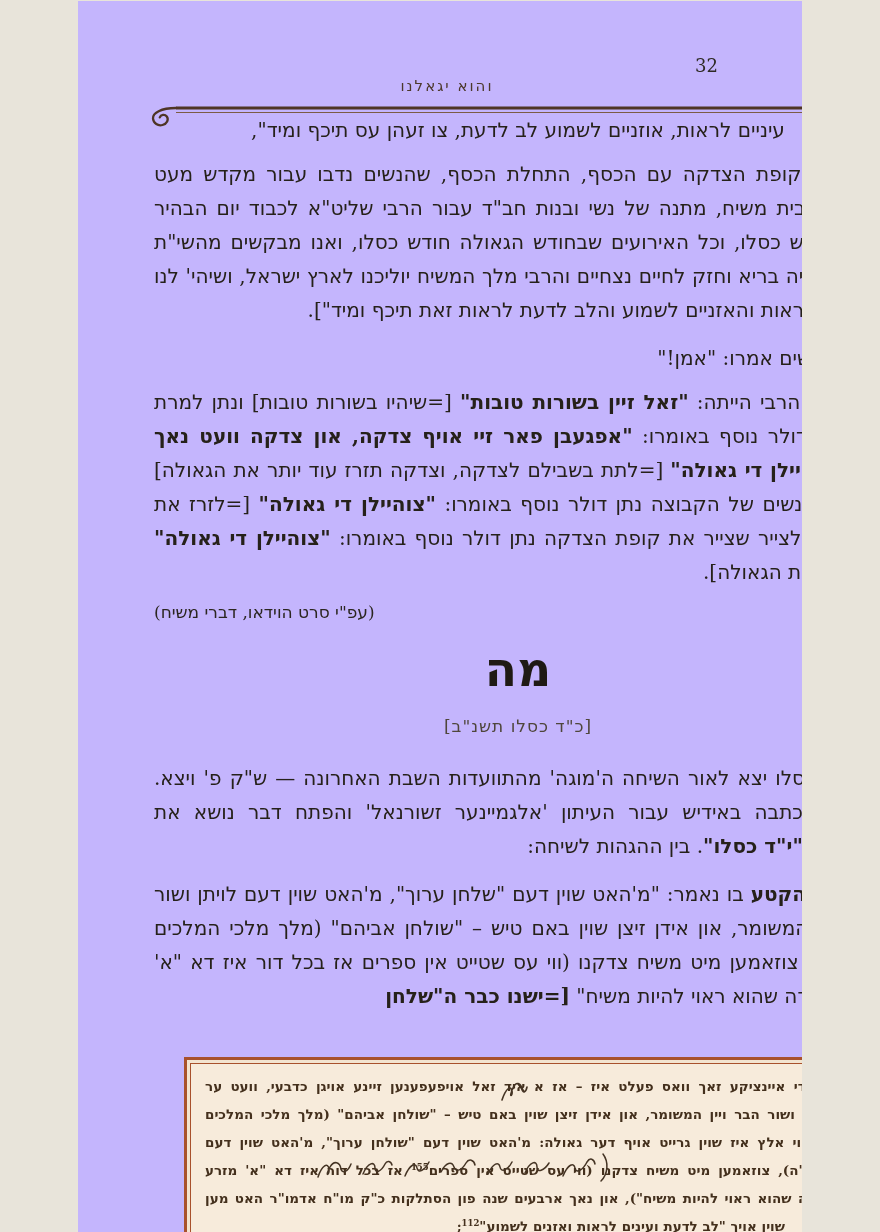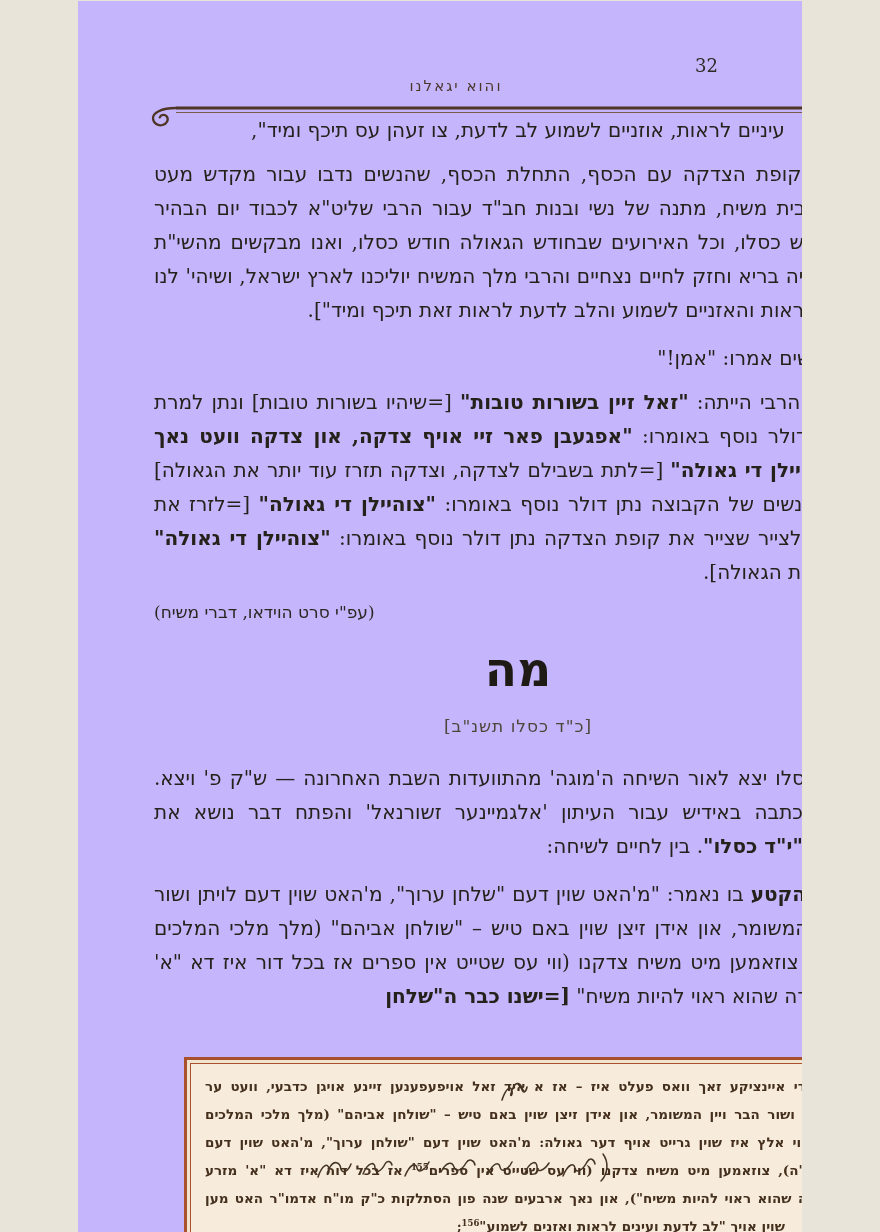--- a/index.html
+++ b/index.html
@@ -11,21 +11,21 @@
     background:#c4b5fd;
     overflow:hidden;
     font-family:"DejaVu Serif","DejaVu Sans",serif;
     color:#26211a;
   }
   .page-number {
     position:absolute; top:54px; right:84px;
     font-size:18px; color:#2e2a24;
   }
   .header-title {
-    position:absolute; top:76px; left:16px; width:100%;
+    position:absolute; top:76px; left:7px; width:100%;
     text-align:center; font-size:15px; letter-spacing:2px;
     color:#4c382b;
   }
   .rule-wrap { position:absolute; top:94px; left:70px; width:740px; height:34px; }
   .content {
     position:absolute; top:112px; left:76px; width:728px;
     direction:rtl; font-size:20px; line-height:34px; text-align:justify;
   }
   .intro-line { text-align:center; }
   .body-p { text-indent:16px; margin-top:10px; }
@@ -96,32 +96,32 @@
     <p class="body-p p-amen">וכל הנשים אמרו: "אמן!"</p>
 
     <p class="body-p"><span>תשובת הרבי הייתה: </span><span class="b">"זאל זיין בשורות טובות"</span><span> [=שיהיו בשורות טובות] ונתן למרת שפריצר דולר נוסף באומרו: </span><span class="b">"אפגעבן פאר זיי אויף צדקה, און צדקה וועט נאך מער צוהיילן די גאולה"</span><span> [=לתת בשבילם לצדקה, וצדקה תזרז עוד יותר את הגאולה] לכ"א מהנשים של הקבוצה נתן דולר נוסף באומרו: </span><span class="b">"צוהיילן די גאולה"</span><span> [=לזרז את הגאולה] לצייר שצייר את קופת הצדקה נתן דולר נוסף באומרו: </span><span class="b">"צוהיילן די גאולה"</span><span> [=לזרז את הגאולה].</span></p>
 
     <p class="attribution">(עפ"י סרט הוידאו, דברי משיח)</p>
 
     <div class="chapter-title">מה</div>
 
     <div class="chapter-date">[כ"ד כסלו תשנ"ב]</div>
 
-    <p class="body-p p-after-title"><span>בכ"ד כסלו יצא לאור השיחה ה'מוגה' מהתוועדות השבת האחרונה — ש"ק פ' ויצא. השיחה נכתבה באידיש עבור העיתון 'אלגמיינער זשורנאל' והפתח דבר נושא את התאריך: </span><span class="b">"י"ד כסלו"</span><span>. בין לחיים לשיחה:</span></p>
+    <p class="body-p p-after-title"><span>בכ"ד כסלו יצא לאור השיחה ה'מוגה' מהתוועדות השבת האחרונה — ש"ק פ' ויצא. השיחה נכתבה באידיש עבור העיתון 'אלגמיינער זשורנאל' והפתח דבר נושא את התאריך: </span><span class="b">"י"ד כסלו"</span><span>. בין ההגהות לשיחה:</span></p>
 
     <p class="body-p p-last"><span class="b">בסיום הקטע</span><span> בו נאמר: "מ'האט שוין דעם "שלחן ערוך", מ'האט שוין דעם לויתן ושור הבר ויין המשומר, און אידן זיצן שוין באם טיש – "שולחן אביהם" (מלך מלכי המלכים הקב"ה), צוזאמען מיט משיח צדקנו (ווי עס שטייט אין ספרים אז בכל דור איז דא "א' מזרע יהודה שהוא ראוי להיות משיח" </span><span class="b">[=ישנו כבר ה"שלחן</span></p>
 
     <div class="clipping">
       <div class="clipping-inner">
         <div class="clip-line">און די איינציקע זאך וואס פעלט איז – אז א איד זאל אויפעפענען זיינע אויגן כדבעי, וועט ער</div>
         <div class="clip-line">לויתן ושור הבר ויין המשומר, און אידן זיצן שוין באם טיש – "שולחן אביהם" (מלך מלכי המלכים</div>
         <div class="clip-line">זען ווי אלץ איז שוין גרייט אויף דער גאולה: מ'האט שוין דעם "שולחן ערוך", מ'האט שוין דעם</div>
         <div class="clip-line"><span>הקב"ה), צוזאמען מיט משיח צדקנו (ווי עס שטייט אין ספרים</span><sup>155</sup><span> אז בכל דור איז דא "א' מזרע</span></div>
         <div class="clip-line">יהודה שהוא ראוי להיות משיח"), און נאך ארבעים שנה פון הסתלקות כ"ק מו"ח אדמו"ר האט מען</div>
-        <div class="clip-line-last"><span>שוין אויך "לב לדעת ועינים לראות ואזנים לשמוע"</span><sup>156</sup><span>;</span></div>
+        <div class="clip-line-last"><span>שוין אויך "לב לדעת ועינים לראות ואזנים לשמוע"</span><sup>112</sup><span>;</span></div>
 
         <svg class="handwriting hw1" width="30" height="32" viewBox="0 0 30 32" aria-label="handwritten proofreading squiggle">
           <path d="M3,24 C7,12 12,9 13,15 C14,20 9,23 14,12 C17,5 22,7 23,13 C24,18 27,16 28,11" stroke="#453424" stroke-width="1.6" fill="none" stroke-linecap="round"></path>
         </svg>
 
         <svg class="handwriting hw2" width="300" height="42" viewBox="0 0 300 42" aria-label="handwritten cursive gloss (illegible)">
           <g stroke="#453424" stroke-width="1.5" fill="none" stroke-linecap="round">
             <path d="M5,27 C9,15 15,12 16,19 C17,25 11,28 17,17 C21,10 27,12 28,19 C29,24 35,22 38,14"></path>
             <path d="M50,24 C55,12 62,11 62,18 C62,24 68,22 72,14 C74,10 78,11 79,15"></path>
             <path d="M92,26 C97,14 103,12 104,18 C105,24 112,20 116,12"></path>

